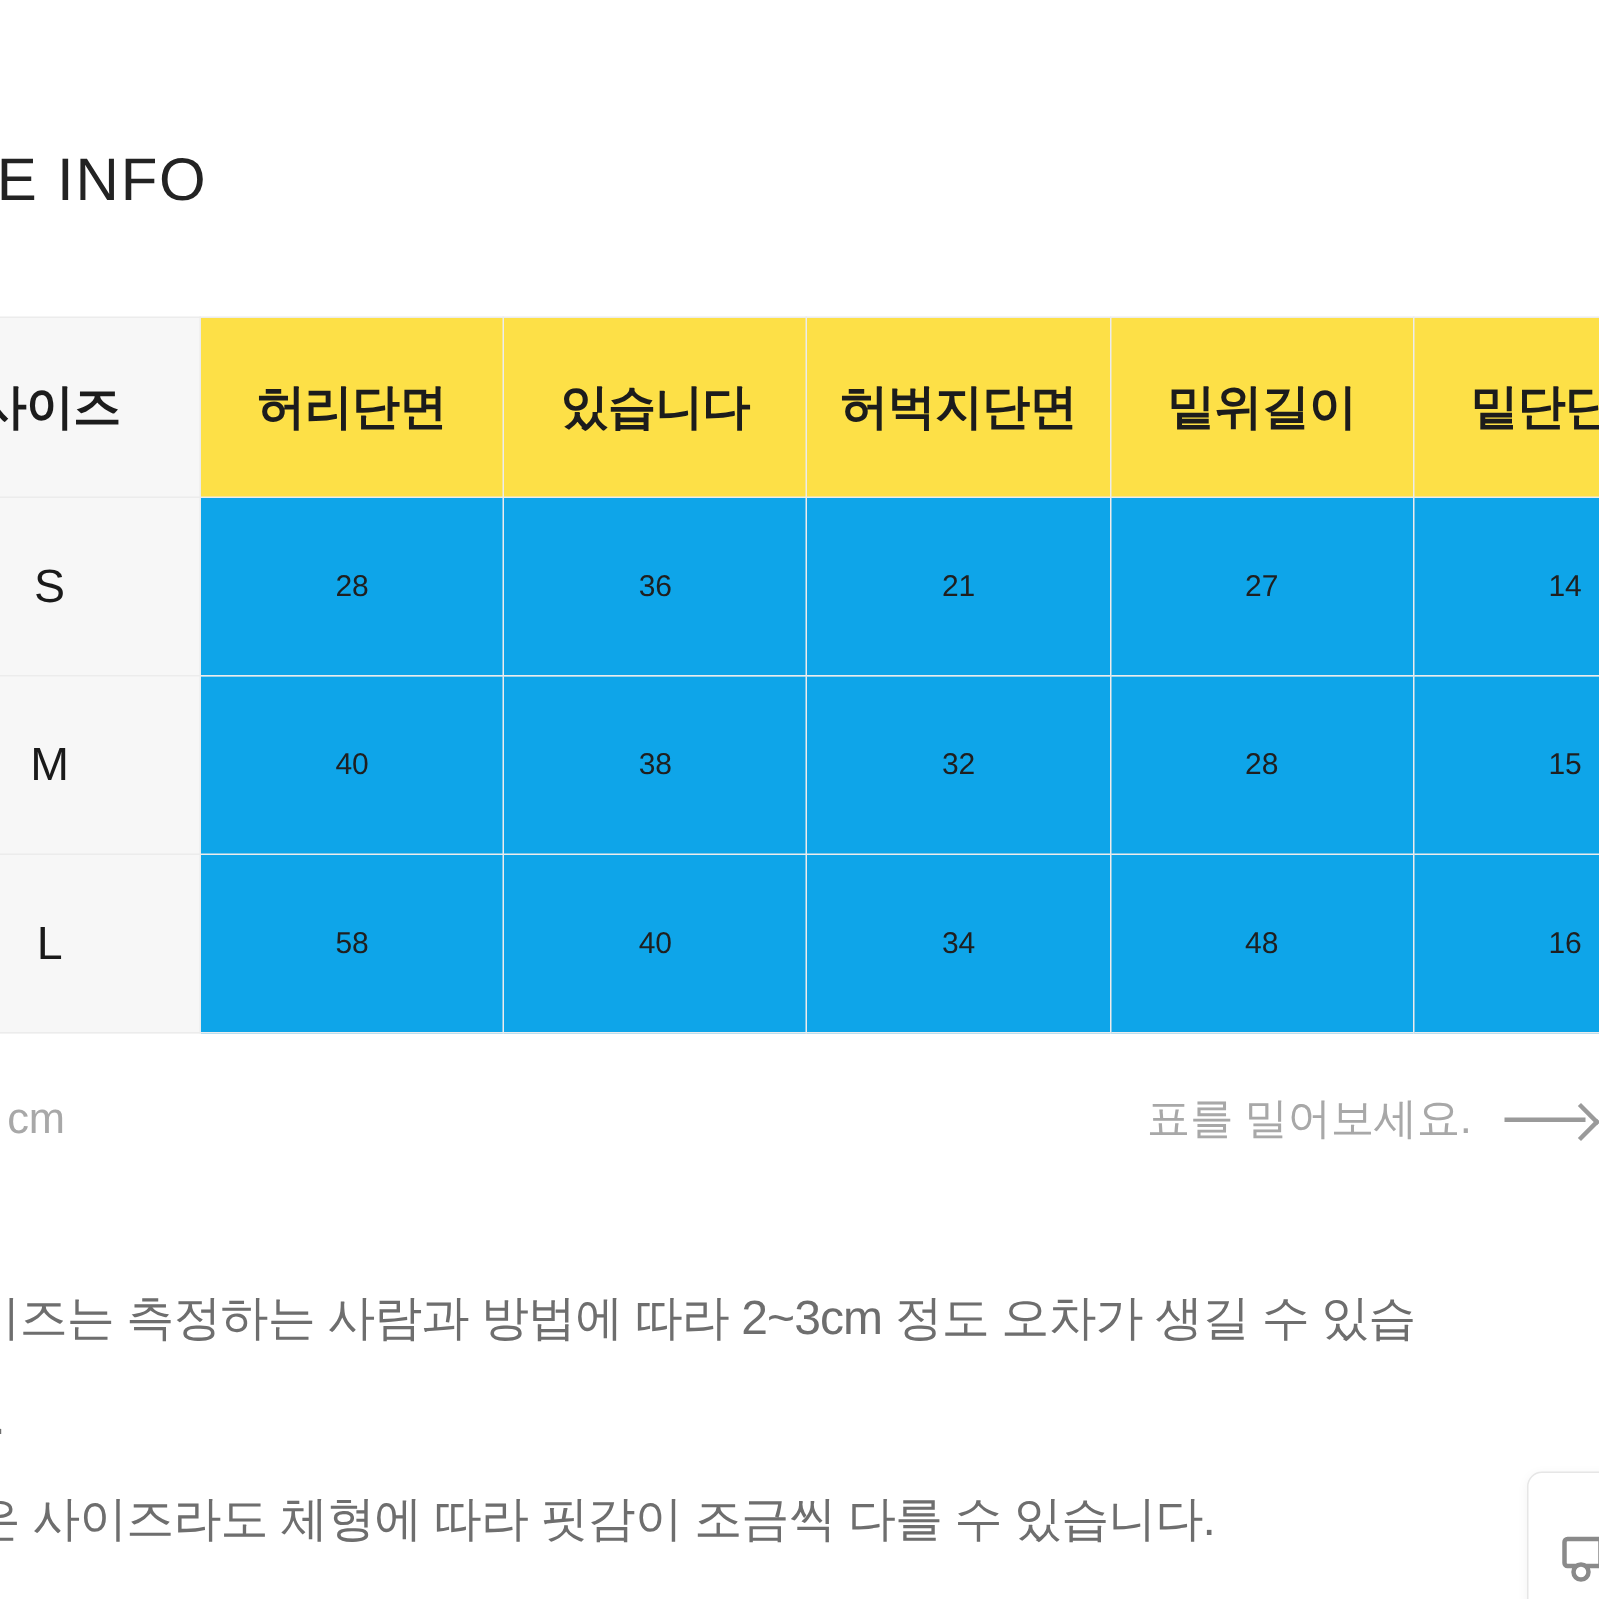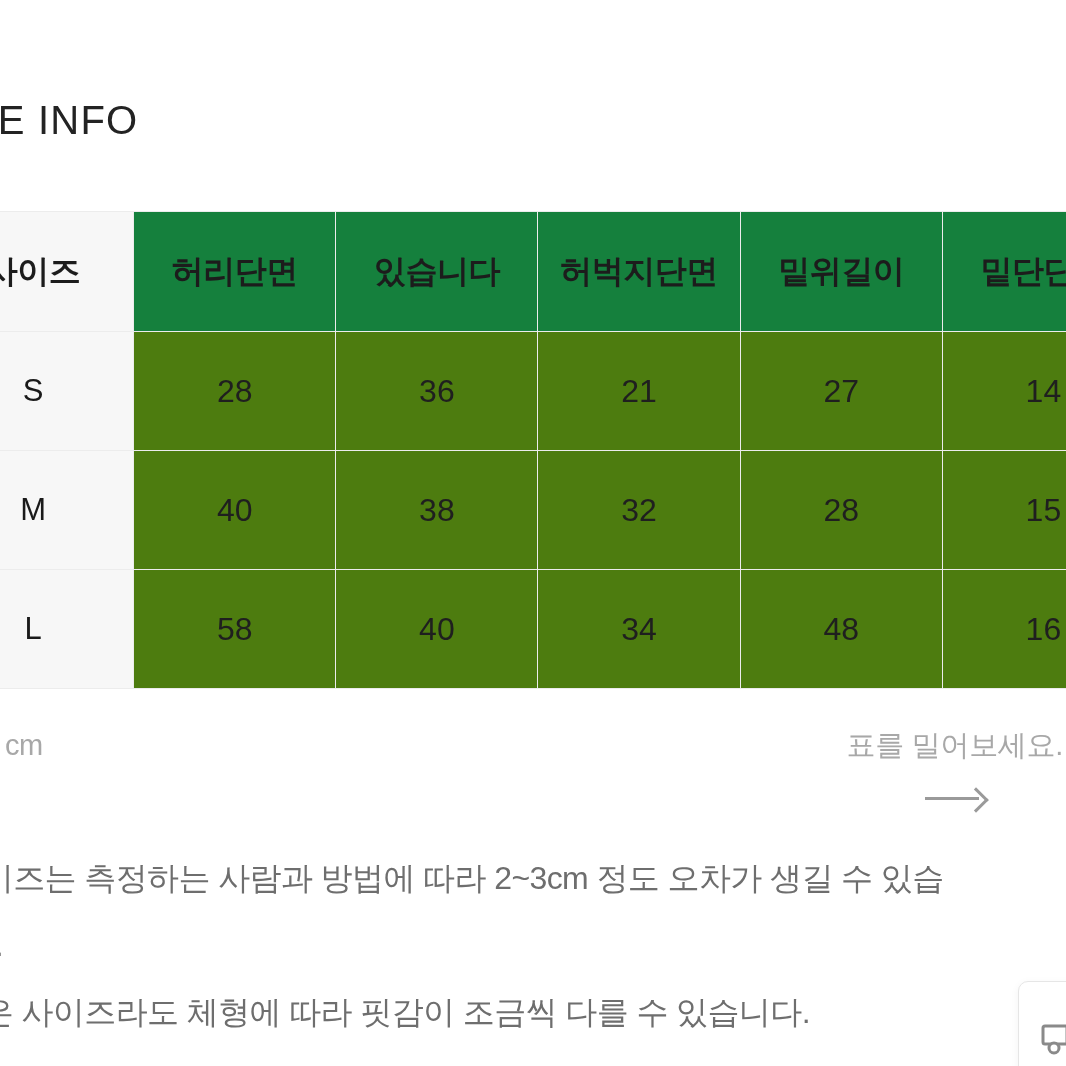--- a/index.html
+++ b/index.html
@@ -57,32 +57,32 @@
   table.size-table th,
   table.size-table td {
     border: 1px solid #ececec;
     text-align: center;
     vertical-align: middle;
     font-weight: 400;
   }
 
   table.size-table thead th {
     height: 120px;
-    background: #15803d;
+    background: #fde047;
     font-size: 32px;
     font-weight: 700;
     color: #1c1c1c;
     letter-spacing: -0.5px;
   }
 
   table.size-table tbody td {
     height: 119px;
-    font-size: 32px;
+    font-size: 20px;
     color: #1f1f1f;
-    background: #4d7c0f;
+    background: #0ea5e9;
   }
 
   table.size-table tbody td.size-cell,
   table.size-table thead th.size-head {
     background: #f7f7f7;
     font-weight: 700;
   }
 
   table.size-table tbody td.size-cell {
     font-size: 31px;
@@ -113,21 +113,20 @@
   }
 
   .swipe-hint {
     position: absolute;
     right: 82px;
     top: 8px;
     display: flex;
     align-items: center;
     gap: 22px;
     white-space: nowrap;
-    flex-direction: column;
   }
 
   .swipe-hint .swipe-text {
     font-size: 29px;
     color: #a8a8a8;
     letter-spacing: -0.3px;
   }
 
   .swipe-arrow {
     display: inline-block;

